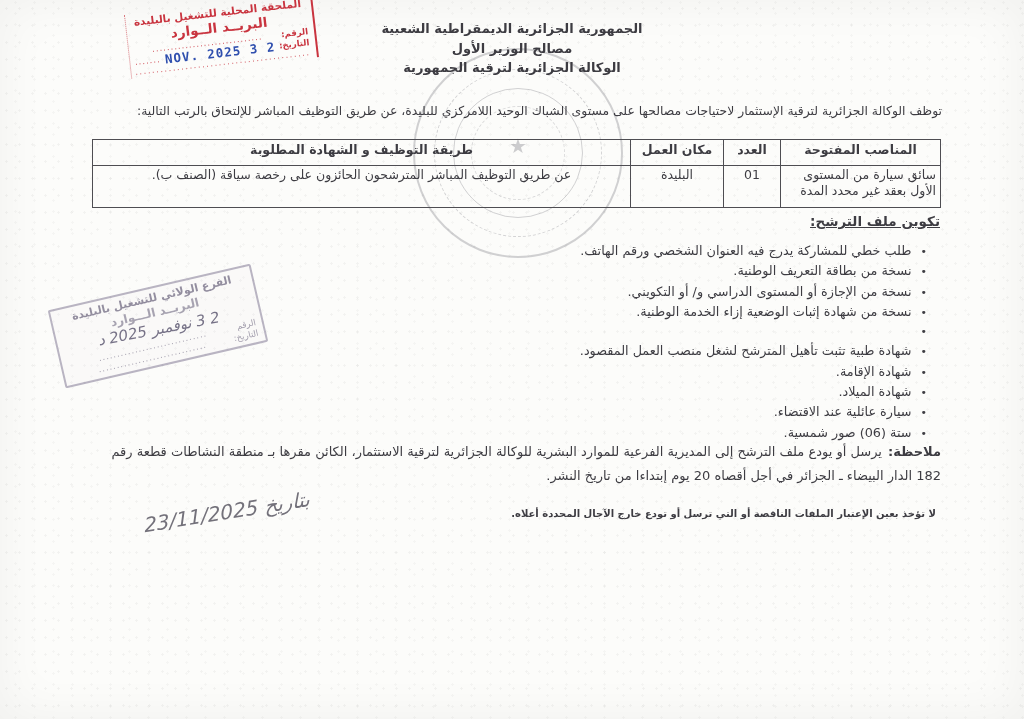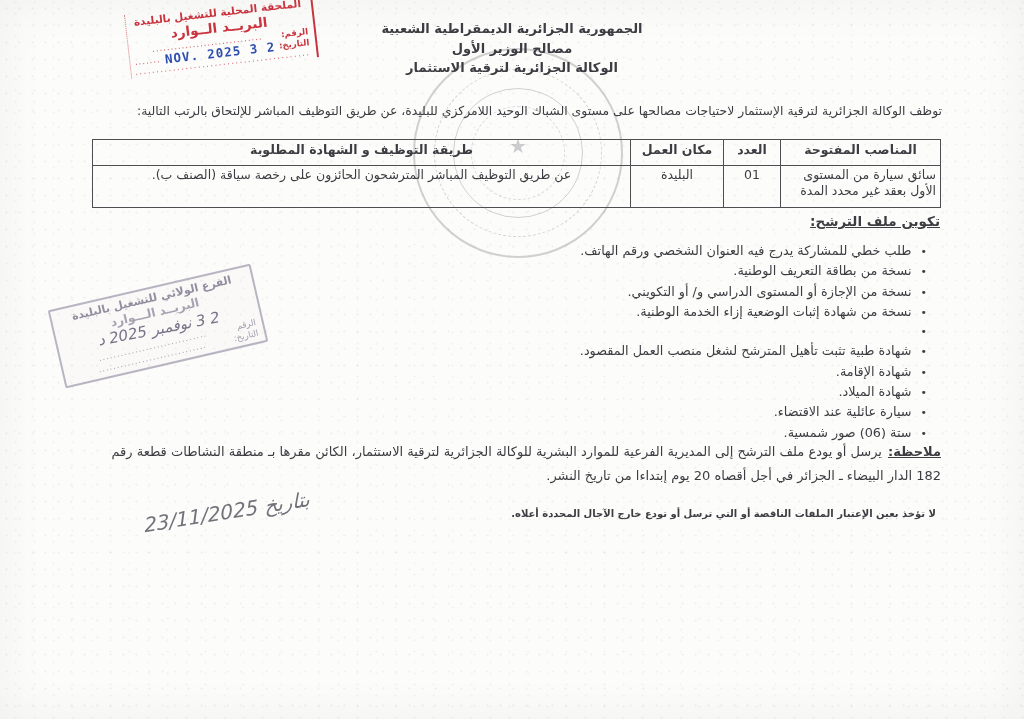--- a/index.html
+++ b/index.html
@@ -105,21 +105,21 @@
     transform:rotate(2deg);
   }
   .stamp-gray .field{display:flex;align-items:flex-end;font-size:8.5px;line-height:11px;opacity:.85;}
   .stamp-gray .field .lbl{flex:none;}
   .stamp-gray .field .dots{flex:1;overflow:hidden;white-space:nowrap;letter-spacing:1px;}
   
   .note{
     position:absolute;right:83px;left:95px;top:440px;
     font-size:13px;line-height:24px;text-align:right;
   }
-  .note .lbl{font-weight:bold;text-decoration:underline;margin-left:6px;}
+  .note .lbl{font-weight:bold;margin-left:6px;}
   
   .warning{
     position:absolute;right:88px;top:508px;
     font-weight:bold;font-size:10px;
   }
   
   .handwriting{
     position:absolute;left:92px;top:500px;width:270px;
     transform:rotate(-9deg) skewX(-6deg);
     font-size:20px;font-style:italic;
@@ -151,21 +151,21 @@
     <div class="ring r1"></div>
     <div class="ring r2"></div>
     <div class="ring r3"></div>
     <div class="ring r4"></div>
     <div class="star">★</div>
   </div>
 
   <div class="hdr">
     <div>الجمهورية الجزائرية الديمقراطية الشعبية</div>
     <div>مصالح الوزير الأول</div>
-    <div>الوكالة الجزائرية لترقية الاستثمار</div>
+    <div>الوكالة الجزائرية لترقية الجمهورية</div>
   </div>
 
   <div class="intro">توظف الوكالة الجزائرية لترقية الإستثمار لاحتياجات مصالحها على مستوى الشباك الوحيد اللامركزي للبليدة، عن طريق التوظيف المباشر للإلتحاق بالرتب التالية:</div>
 
   <table class="jobs">
     <colgroup>
       <col style="width:160px">
         <col style="width:57px">
         <col style="width:93px">
         <col style="width:538px">

